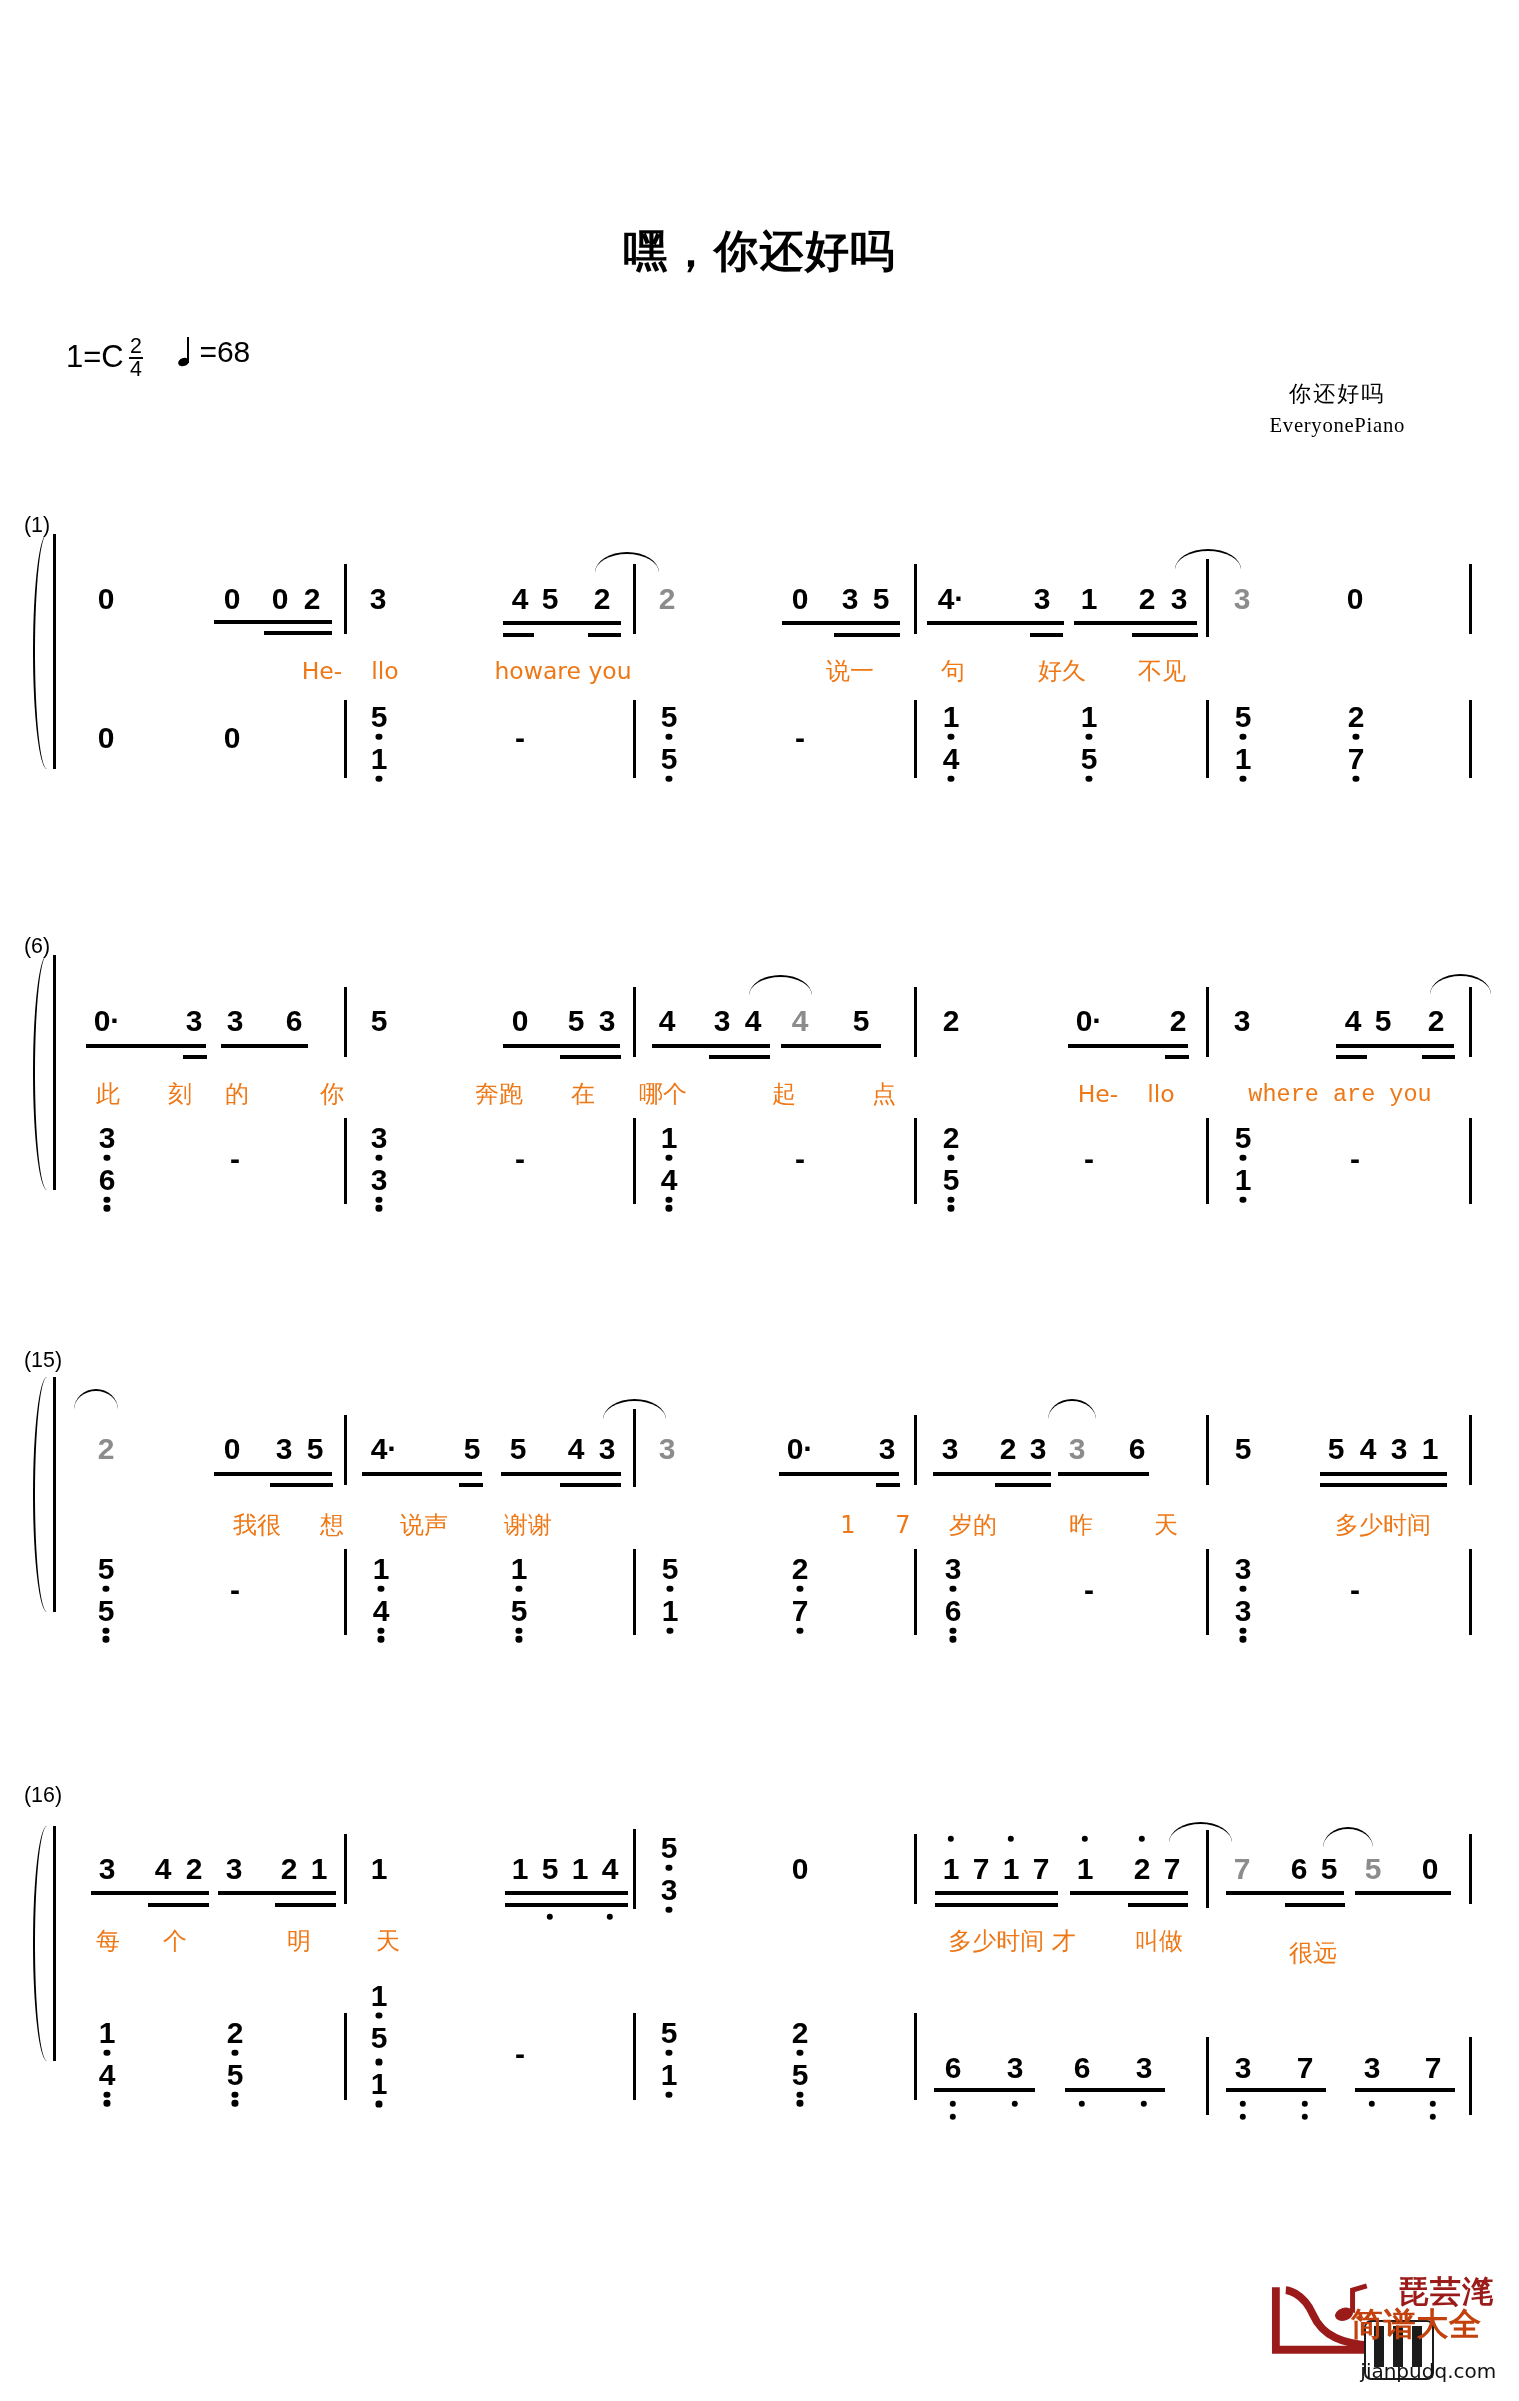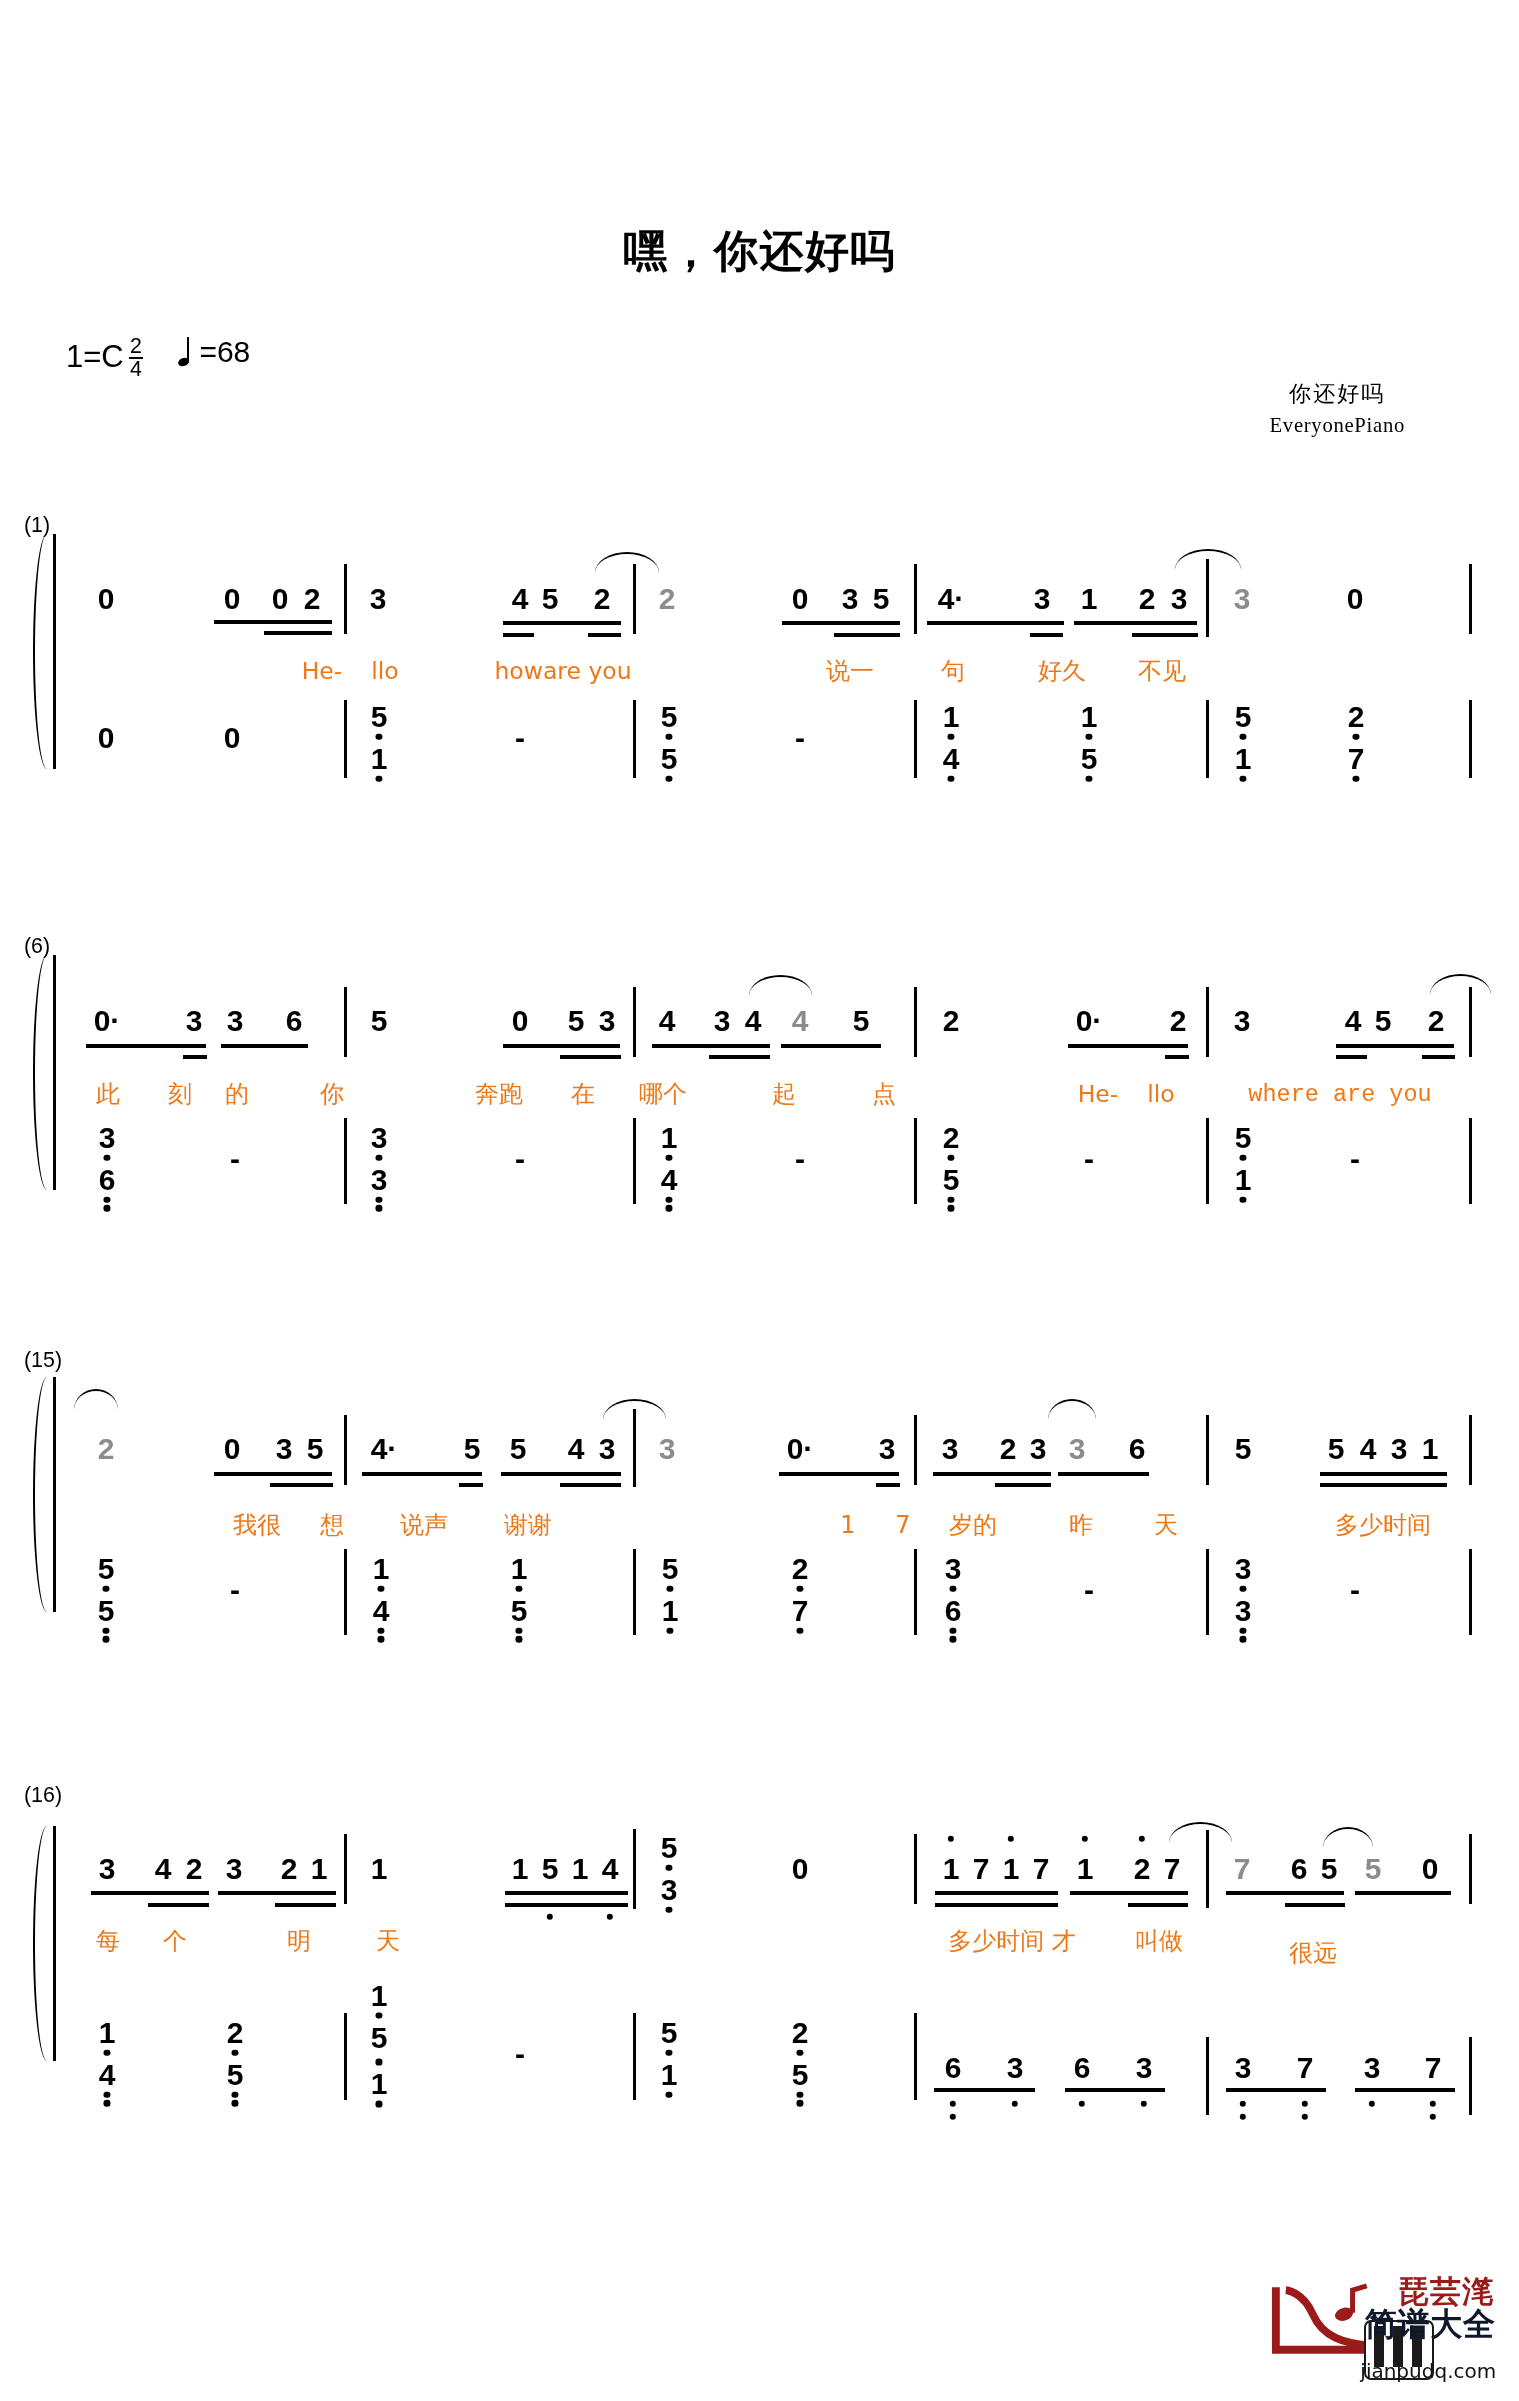--- a/index.html
+++ b/index.html
@@ -97,22 +97,22 @@
   .chord .cn{position:relative;}
   .chord .cn .dots{position:absolute;left:50%;transform:translateX(-50%);
                    display:flex;flex-direction:column;align-items:center;gap:2.1px;}
   .chord .cn .dots.below{top:100%;margin-top:1.4px;}
   .chord .cn .dots.above{bottom:100%;margin-bottom:1.4px;}
   .chord .cn .dots i{display:block;width:6.4px;height:6.4px;border-radius:50%;background:#000;}
 
   
   .logo{position:absolute;right:21.4px;bottom:17px;width:228px;height:114px;}
   .logo .mark{position:absolute;left:0;top:13px;width:114px;height:71px;}
-  .logo .cn{position:absolute;right:2px;top:33px;font-family:"DejaVu Sans",sans-serif;
-            font-size:32px;font-weight:bold;color:#0f172a;letter-spacing:0.7px;}
+  .logo .cn{position:absolute;right:16px;top:33px;font-family:"DejaVu Sans",sans-serif;
+            font-size:32px;font-weight:bold;color:#c2410c;letter-spacing:0.7px;}
   .logo .red{position:absolute;right:2.9px;top:1.4px;font-family:"DejaVu Sans",sans-serif;
              font-size:31px;font-weight:bold;color:#9B1B1B;letter-spacing:1.4px;}
   .logo .url{position:absolute;right:1.4px;bottom:1.4px;font-family:"DejaVu Sans",sans-serif;
              font-size:20px;color:#111;}
   .keys{position:absolute;left:94px;bottom:4.3px;width:66px;height:56px;background:#fff;
         border:2.1px solid #1b1b1b;border-radius:7.1px;overflow:hidden;}
   .keys i{position:absolute;top:4.3px;width:10px;height:41px;background:#1b1b1b;}
 </style>
 </head>
 <body>

